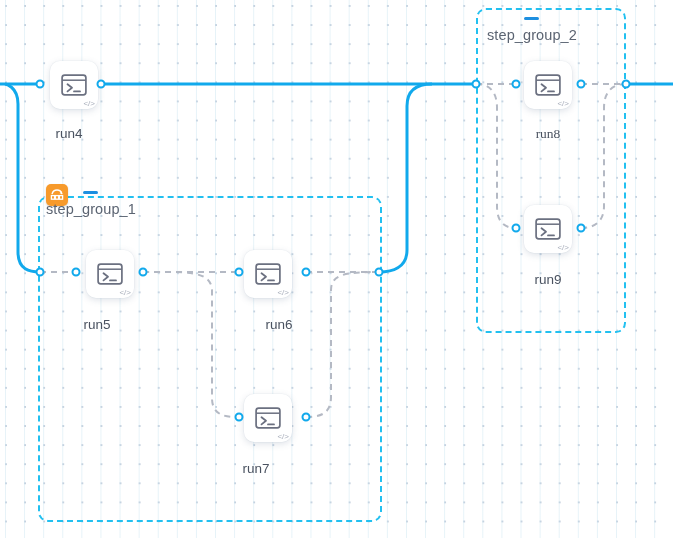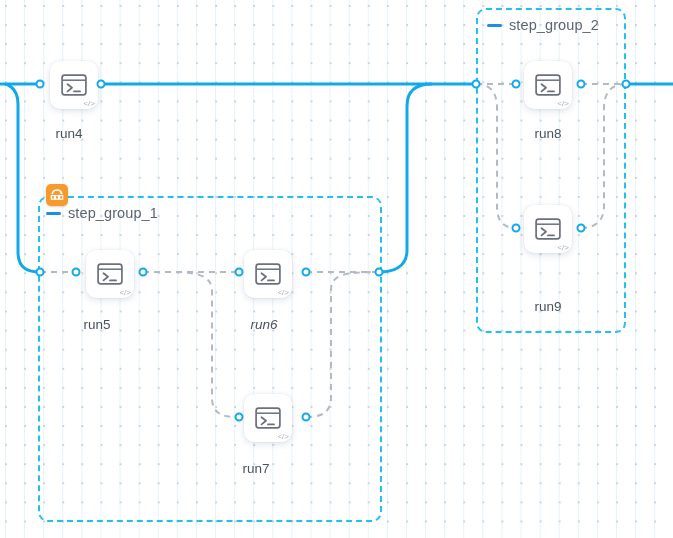--- a/index.html
+++ b/index.html
@@ -166,28 +166,28 @@
   <div class="group-badge" style="left:46px; top:184px;">
     <svg width="16" height="16" viewBox="0 0 16 16" aria-hidden="true">
       <path d="M3.2 6.6 A5 5 0 0 1 12.8 6.6" fill="none" stroke="#ffffff" stroke-width="1.5" stroke-linecap="round"></path>
       <path d="M12.9 4.2 L13.1 6.9 L10.6 6.3 Z" fill="#ffffff"></path>
       <rect x="2.4" y="8.6" width="3.2" height="3.6" fill="none" stroke="#ffffff" stroke-width="1.3"></rect>
       <rect x="6.4" y="8.6" width="3.2" height="3.6" fill="none" stroke="#ffffff" stroke-width="1.3"></rect>
       <rect x="10.4" y="8.6" width="3.2" height="3.6" fill="none" stroke="#ffffff" stroke-width="1.3"></rect>
     </svg>
   </div>
 
-  <div class="group-header" style="left:46px; top:205px;">
+  <div class="group-header" style="left:46px; top:191px;flex-direction:column;">
     <span class="group-collapse"></span>
     <span class="group-title">step_group_1</span>
   </div>
 
   <div class="group" style="left:476px; top:8px; width:150px; height:325px;"></div>
 
-  <div class="group-header" style="left:487px; top:17px;">
+  <div class="group-header" style="left:487px; top:17px;flex-direction:column;">
     <span class="group-collapse"></span>
     <span class="group-title">step_group_2</span>
   </div>
 
   <div class="node" style="left:50px; top:61px;">
     <svg width="26" height="22" viewBox="0 0 26 22" aria-hidden="true">
       <rect x="1.1" y="1.1" width="23.8" height="19.8" rx="2.6" fill="none" stroke="#6b7080" stroke-width="1.7"></rect>
       <line x1="1.1" y1="6.2" x2="24.9" y2="6.2" stroke="#6b7080" stroke-width="1.5"></line>
       <polyline points="6.5,10.2 11,13.8 6.5,17.4" fill="none" stroke="#6b7080" stroke-width="1.8" stroke-linecap="round" stroke-linejoin="round"></polyline>
       <line x1="13" y1="17.4" x2="19" y2="17.4" stroke="#6b7080" stroke-width="1.8" stroke-linecap="round"></line>
@@ -209,21 +209,21 @@
 
   <div class="node" style="left:244px; top:250px;">
     <svg width="26" height="22" viewBox="0 0 26 22" aria-hidden="true">
       <rect x="1.1" y="1.1" width="23.8" height="19.8" rx="2.6" fill="none" stroke="#6b7080" stroke-width="1.7"></rect>
       <line x1="1.1" y1="6.2" x2="24.9" y2="6.2" stroke="#6b7080" stroke-width="1.5"></line>
       <polyline points="6.5,10.2 11,13.8 6.5,17.4" fill="none" stroke="#6b7080" stroke-width="1.8" stroke-linecap="round" stroke-linejoin="round"></polyline>
       <line x1="13" y1="17.4" x2="19" y2="17.4" stroke="#6b7080" stroke-width="1.8" stroke-linecap="round"></line>
     </svg>
     <span class="code-glyph">&lt;/&gt;</span>
   </div>
-  <div class="node-label" style="left:264px; top:317px;font-style:italic;">run6</div>
+  <div class="node-label" style="left:279px; top:317px;">run6</div>
 
   <div class="node" style="left:244px; top:394px;">
     <svg width="26" height="22" viewBox="0 0 26 22" aria-hidden="true">
       <rect x="1.1" y="1.1" width="23.8" height="19.8" rx="2.6" fill="none" stroke="#6b7080" stroke-width="1.7"></rect>
       <line x1="1.1" y1="6.2" x2="24.9" y2="6.2" stroke="#6b7080" stroke-width="1.5"></line>
       <polyline points="6.5,10.2 11,13.8 6.5,17.4" fill="none" stroke="#6b7080" stroke-width="1.8" stroke-linecap="round" stroke-linejoin="round"></polyline>
       <line x1="13" y1="17.4" x2="19" y2="17.4" stroke="#6b7080" stroke-width="1.8" stroke-linecap="round"></line>
     </svg>
     <span class="code-glyph">&lt;/&gt;</span>
   </div>
@@ -231,32 +231,32 @@
 
   <div class="node" style="left:524px; top:61px;">
     <svg width="26" height="22" viewBox="0 0 26 22" aria-hidden="true">
       <rect x="1.1" y="1.1" width="23.8" height="19.8" rx="2.6" fill="none" stroke="#6b7080" stroke-width="1.7"></rect>
       <line x1="1.1" y1="6.2" x2="24.9" y2="6.2" stroke="#6b7080" stroke-width="1.5"></line>
       <polyline points="6.5,10.2 11,13.8 6.5,17.4" fill="none" stroke="#6b7080" stroke-width="1.8" stroke-linecap="round" stroke-linejoin="round"></polyline>
       <line x1="13" y1="17.4" x2="19" y2="17.4" stroke="#6b7080" stroke-width="1.8" stroke-linecap="round"></line>
     </svg>
     <span class="code-glyph">&lt;/&gt;</span>
   </div>
-  <div class="node-label" style="left:548px; top:126px;">run8</div>
+  <div class="node-label" style="left:548px; top:126px;font-family:Liberation Serif, serif;">run8</div>
 
   <div class="node" style="left:524px; top:205px;">
     <svg width="26" height="22" viewBox="0 0 26 22" aria-hidden="true">
       <rect x="1.1" y="1.1" width="23.8" height="19.8" rx="2.6" fill="none" stroke="#6b7080" stroke-width="1.7"></rect>
       <line x1="1.1" y1="6.2" x2="24.9" y2="6.2" stroke="#6b7080" stroke-width="1.5"></line>
       <polyline points="6.5,10.2 11,13.8 6.5,17.4" fill="none" stroke="#6b7080" stroke-width="1.8" stroke-linecap="round" stroke-linejoin="round"></polyline>
       <line x1="13" y1="17.4" x2="19" y2="17.4" stroke="#6b7080" stroke-width="1.8" stroke-linecap="round"></line>
     </svg>
     <span class="code-glyph">&lt;/&gt;</span>
   </div>
-  <div class="node-label" style="left:548px; top:272px;margin-top:27px;">run9</div>
+  <div class="node-label" style="left:548px; top:272px;">run9</div>
 
   <div id="ports-layer">
       <div class="port" style="left: 40px; top: 84px;"></div>
       <div class="port" style="left: 101px; top: 84px;"></div>
       <div class="port" style="left: 40px; top: 272px;"></div>
       <div class="port" style="left: 76px; top: 272px;"></div>
       <div class="port" style="left: 143px; top: 272px;"></div>
       <div class="port" style="left: 239px; top: 272px;"></div>
       <div class="port" style="left: 306px; top: 272px;"></div>
       <div class="port" style="left: 239px; top: 417px;"></div>

